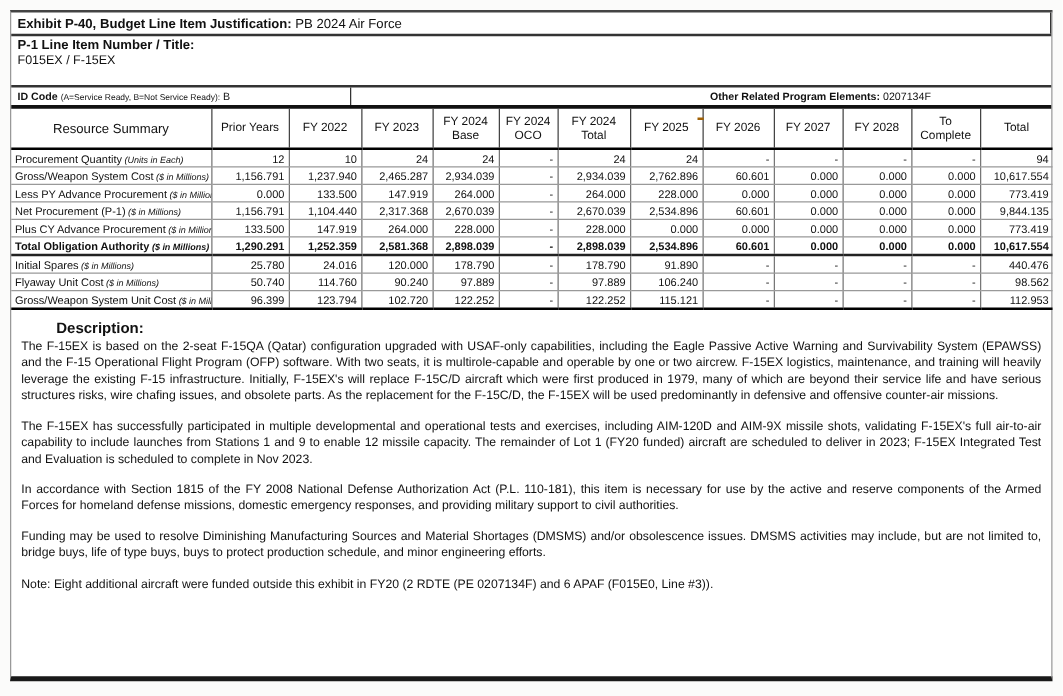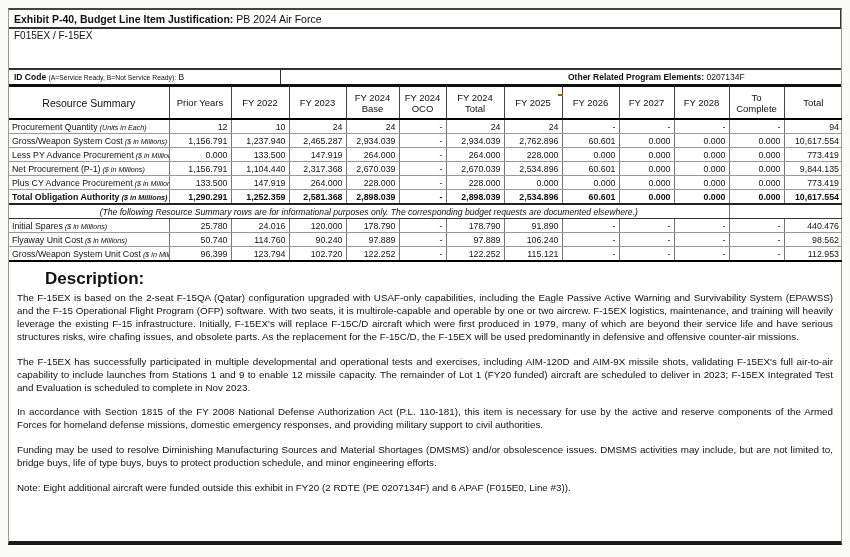--- a/index.html
+++ b/index.html
@@ -53,37 +53,38 @@
   td.label{text-align:left;}
   .unit{font-style:italic;font-size:7.2px;}
   tr.bold td{font-weight:bold;border-top:1.5px solid #222;border-bottom:2px solid #222;}
   tr.note td{
     font-style:italic;text-align:center;font-size:8.6px;height:11px;
     border-bottom:1.5px solid #333;
   }
   tr.last td{border-bottom:2.5px solid #000;}
   
   .desc{padding:5px 8px 0 8px;}
-  .desc-heading{font-size:17px;font-weight:bold;margin:2px 0 3px 0;padding-left:28px;}
+  .desc-heading{font-size:12px;font-weight:bold;margin:2px 0 3px 0;padding-left:28px;}
   .desc p{font-size:9.8px;line-height:1.32;margin:0 0 12px 0;text-align:justify;}
 </style>
 </head>
 <body>
 
 <div class="doc">
 
   <div class="hrow row1">
     <div class="hcell cell-exhibit">
       <b>Exhibit P-40, Budget Line Item Justification:</b>
       <span>PB 2024 Air Force</span>
     </div>
   </div>
 
   <div class="hrow row2">
     <div class="hcell cell-p1">
+      <div class="hhead">P-1 Line Item Number / Title:</div>
       <div class="hval">F015EX / F-15EX</div>
     </div>
   </div>
 
   <div class="hrow row3">
     <div class="hcell cell-idcode">
       <b>ID Code</b>
       <span class="tiny">(A=Service Ready, B=Not Service Ready):</span>
       <span>B</span>
     </div>
@@ -215,24 +216,20 @@
           <td class="num">2,898.039</td>
           <td class="num">-</td>
           <td class="num">2,898.039</td>
           <td class="num">2,534.896</td>
           <td class="num">60.601</td>
           <td class="num">0.000</td>
           <td class="num">0.000</td>
           <td class="num">0.000</td>
           <td class="num">10,617.554</td>
         </tr>
-        <tr class="note">
-          <td colspan="11">(The following Resource Summary rows are for informational purposes only. The corresponding budget requests are documented elsewhere.)</td>
-          <td colspan="2"></td>
-        </tr>
         <tr>
           <td class="label"><span>Initial Spares</span><span class="unit"> ($ in Millions)</span></td>
           <td class="num">25.780</td>
           <td class="num">24.016</td>
           <td class="num">120.000</td>
           <td class="num">178.790</td>
           <td class="num">-</td>
           <td class="num">178.790</td>
           <td class="num">91.890</td>
           <td class="num">-</td>

